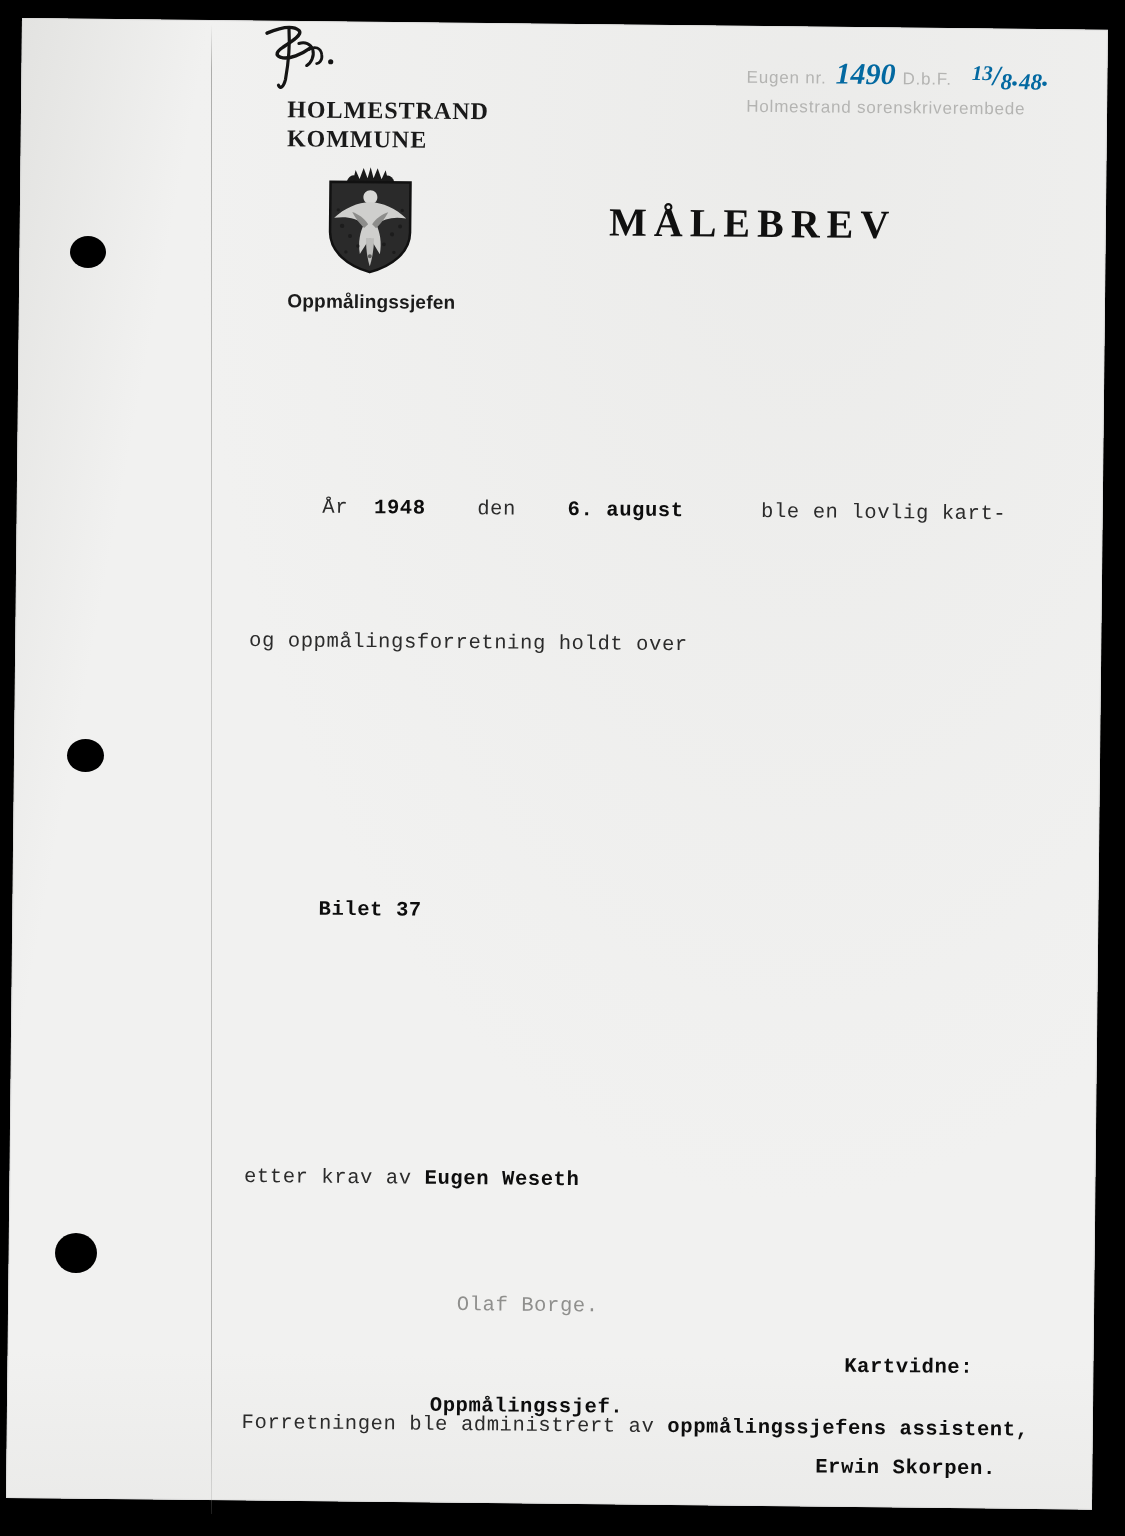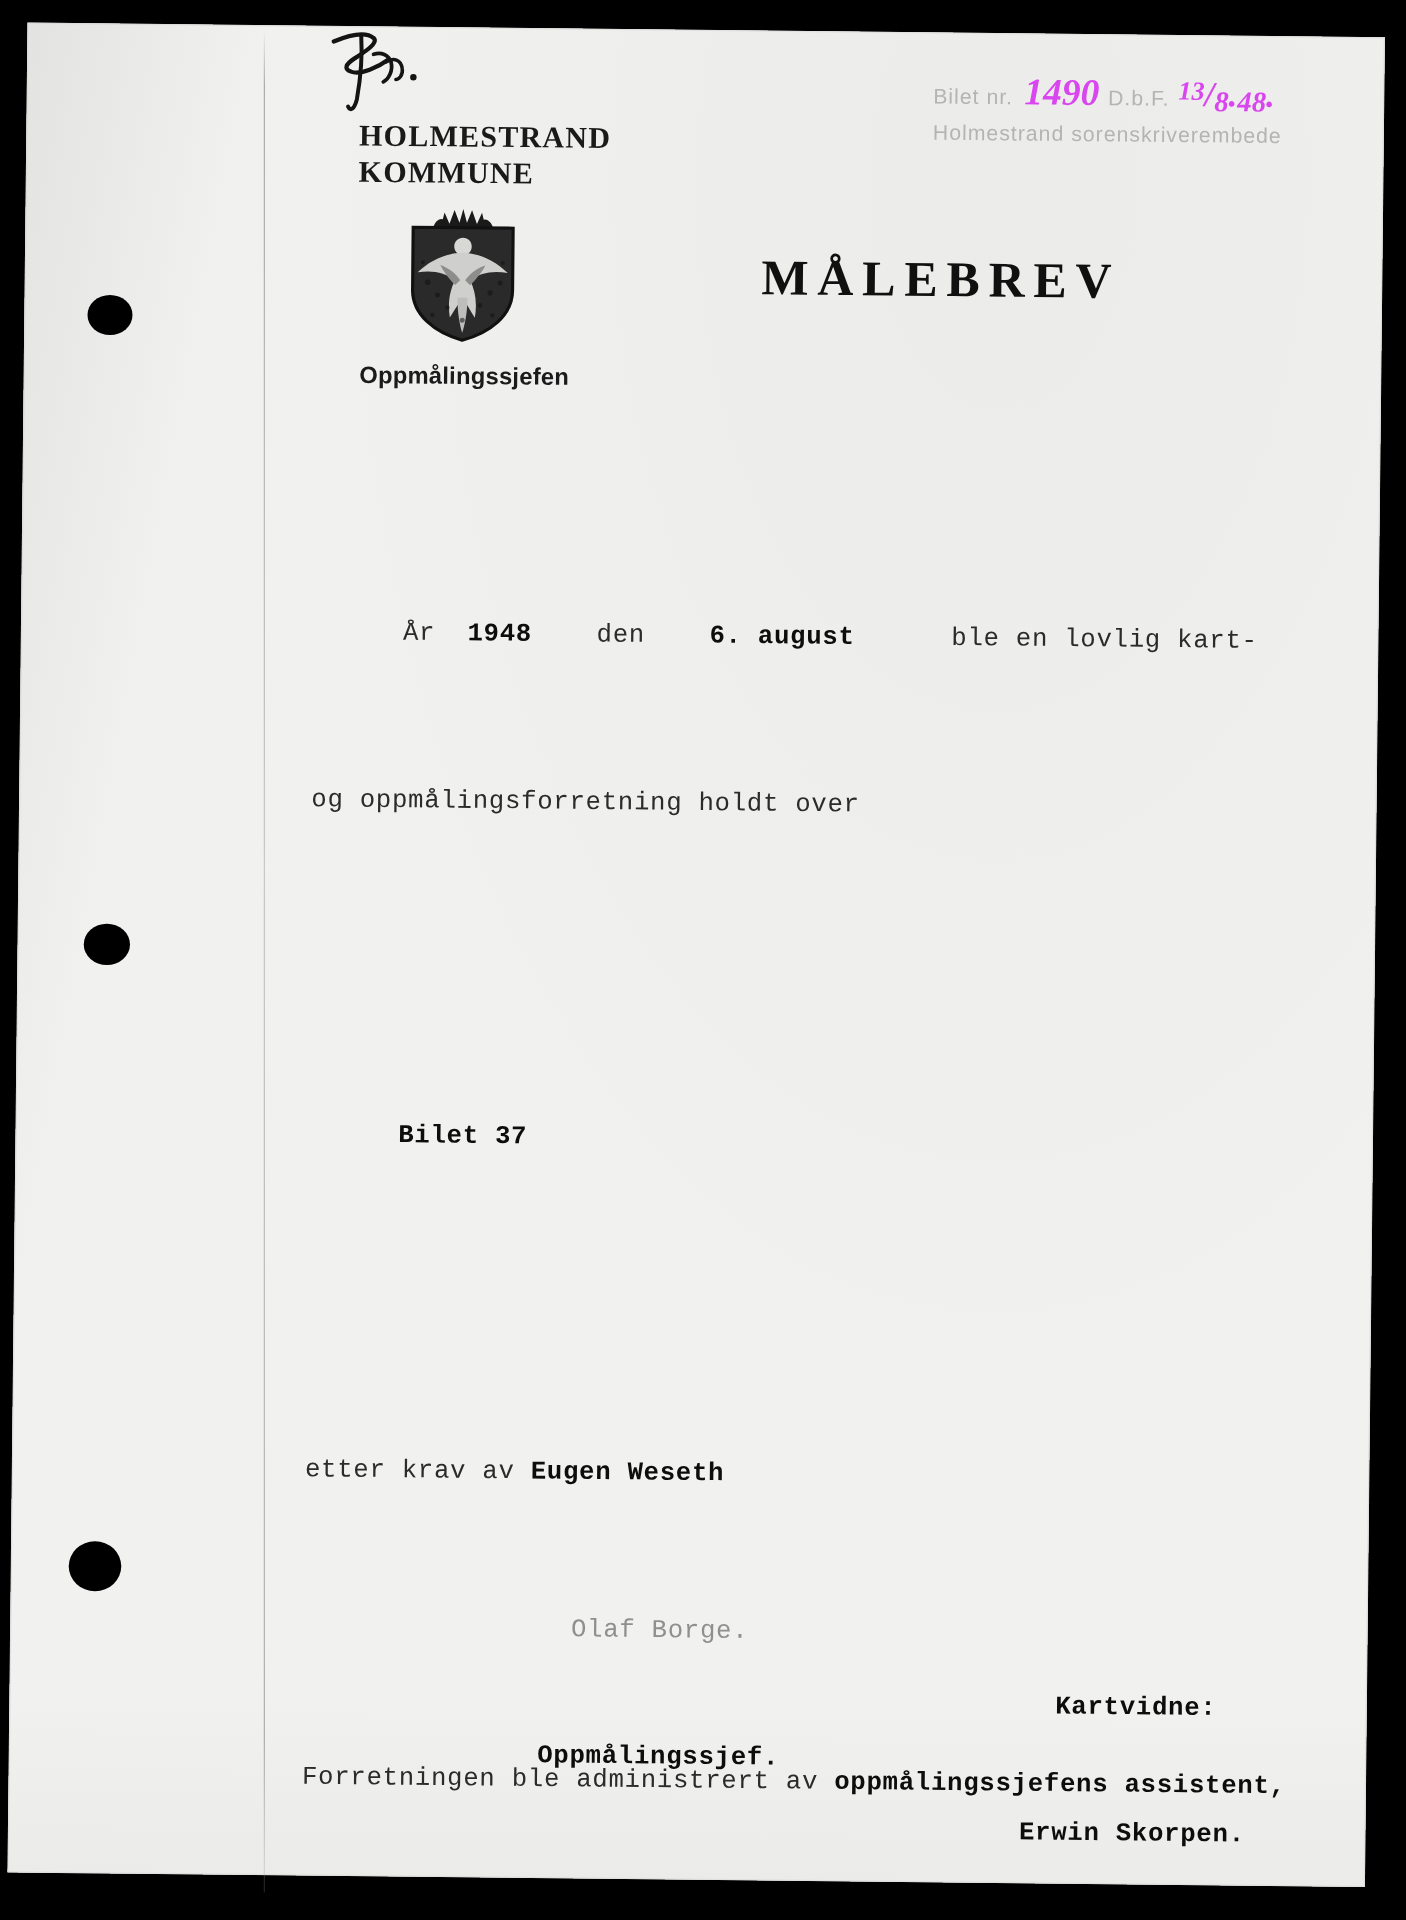--- a/index.html
+++ b/index.html
@@ -89,26 +89,26 @@
     letter-spacing: .8px;
     color: #b4b4b2;
     line-height: 27px;
     white-space: nowrap;
   }
   #stamp-block .stamp-row { display: block; }
   .handwriting {
     font-family: "Liberation Serif", serif;
     font-style: italic;
     font-weight: bold;
-    color: #d946ef;
+    color: #0369a1;
     font-size: 30px;
     letter-spacing: 0;
   }
   #stamp-dagbok-no { margin: 0 7px 0 9px; }
-  #stamp-date { margin-left: 7px; font-size: 28px; }
+  #stamp-date { margin-left: 20px; font-size: 28px; }
   #stamp-date .frac-num { font-size: 21px; vertical-align: 5px; }
   #stamp-date .frac-den { font-size: 23px; vertical-align: -4px; }
 
   
   #initials-mark {
     position: absolute;
     left: 252px;
     top: 24px;
     width: 90px;
     height: 70px;
@@ -204,21 +204,21 @@
   <div id="fold-line"></div>
 
   <div class="punch-hole" style="left:70px; top:236px; width:36px; height:32px;"></div>
   <div class="punch-hole" style="left:67px; top:739px; width:37px; height:33px;"></div>
   <div class="punch-hole" style="left:55px; top:1233px; width:42px; height:40px;"></div>
 
   <div id="content">
 
     <div id="stamp-block">
       <span class="stamp-row">
-        <span>Bilet nr.</span><span id="stamp-dagbok-no" class="handwriting">1490</span><span>D.b.F.</span><span id="stamp-date" class="handwriting"><span class="frac-num">13</span>/<span class="frac-den">8</span>.<span class="frac-den">48</span>.</span>
+        <span>Eugen nr.</span><span id="stamp-dagbok-no" class="handwriting">1490</span><span>D.b.F.</span><span id="stamp-date" class="handwriting"><span class="frac-num">13</span>/<span class="frac-den">8</span>.<span class="frac-den">48</span>.</span>
       </span>
       <span class="stamp-row">Holmestrand sorenskriverembede</span>
     </div>
 
     <svg id="initials-mark" viewBox="0 0 90 70">
       <path d="M8,12 C22,6 34,4 40,9 C44,13 33,20 24,26 C18,30 16,34 22,36
                C30,39 44,32 52,26" fill="none" stroke="#141414" stroke-width="3.4" stroke-linecap="round"></path>
       <path d="M30,8 C31,22 30,40 27,58 C25,66 22,68 20,64" fill="none" stroke="#141414" stroke-width="3.2" stroke-linecap="round"></path>
       <path d="M40,22 C46,20 52,22 54,28 C56,35 52,42 48,44" fill="none" stroke="#141414" stroke-width="3.0" stroke-linecap="round"></path>
       <path d="M50,28 C56,24 62,26 63,33 C64,39 60,42 58,42" fill="none" stroke="#141414" stroke-width="2.8" stroke-linecap="round"></path>

